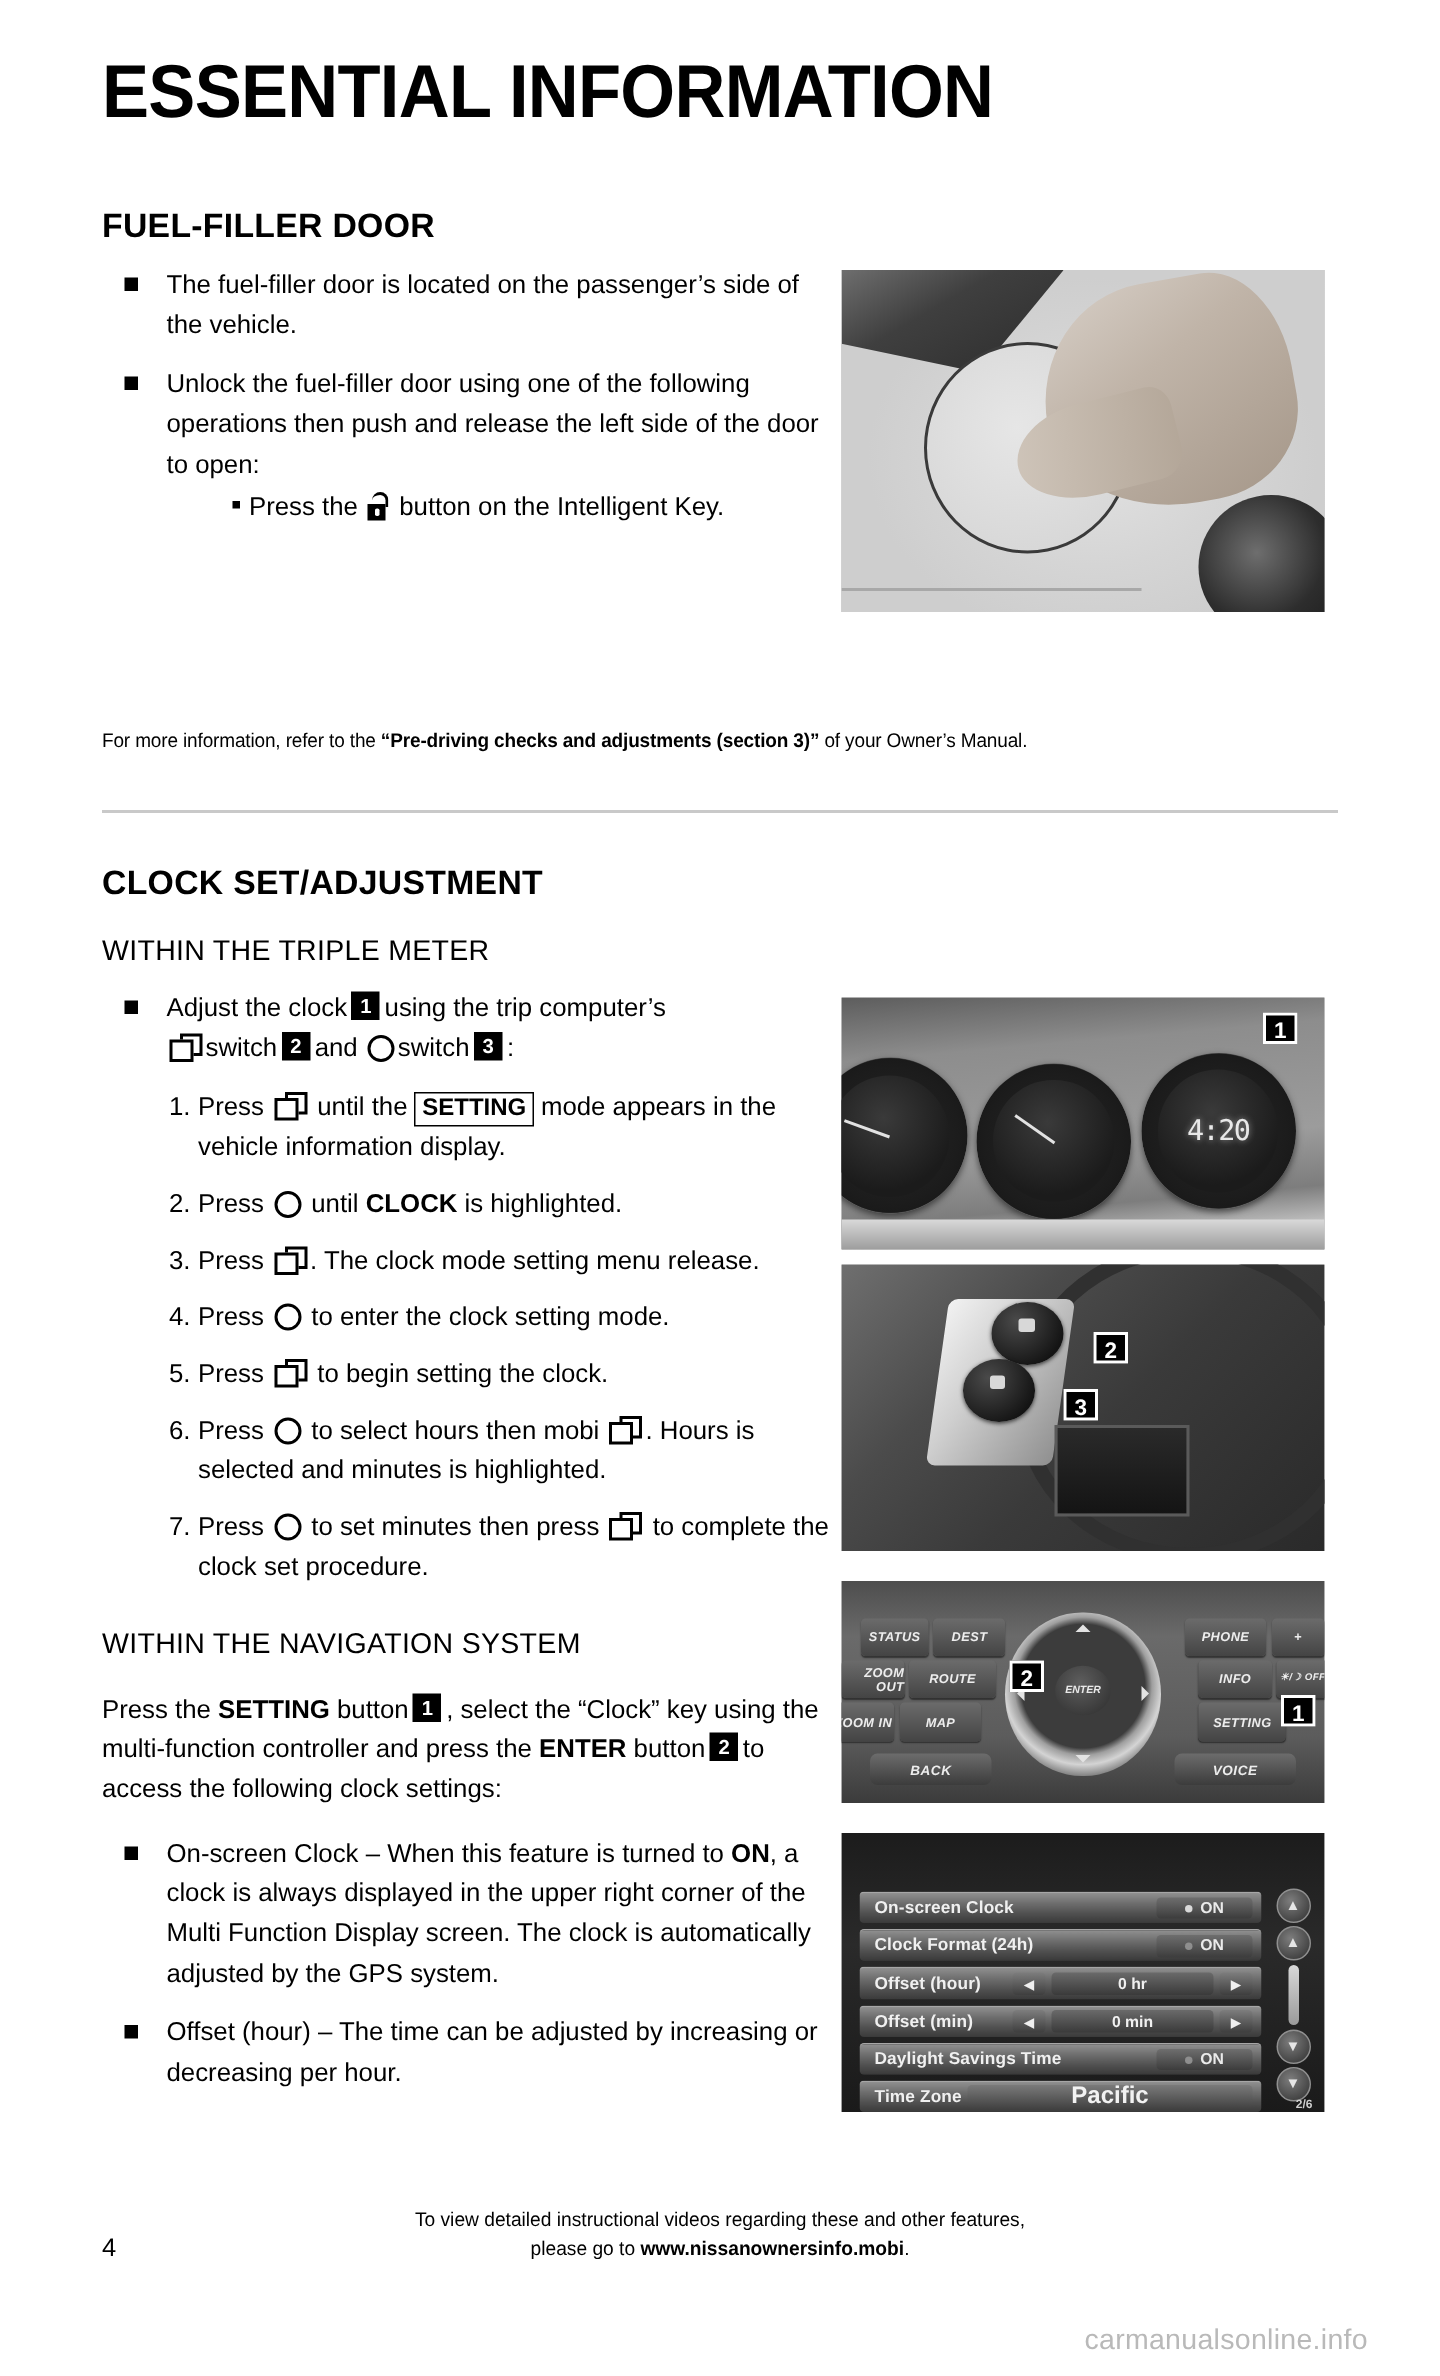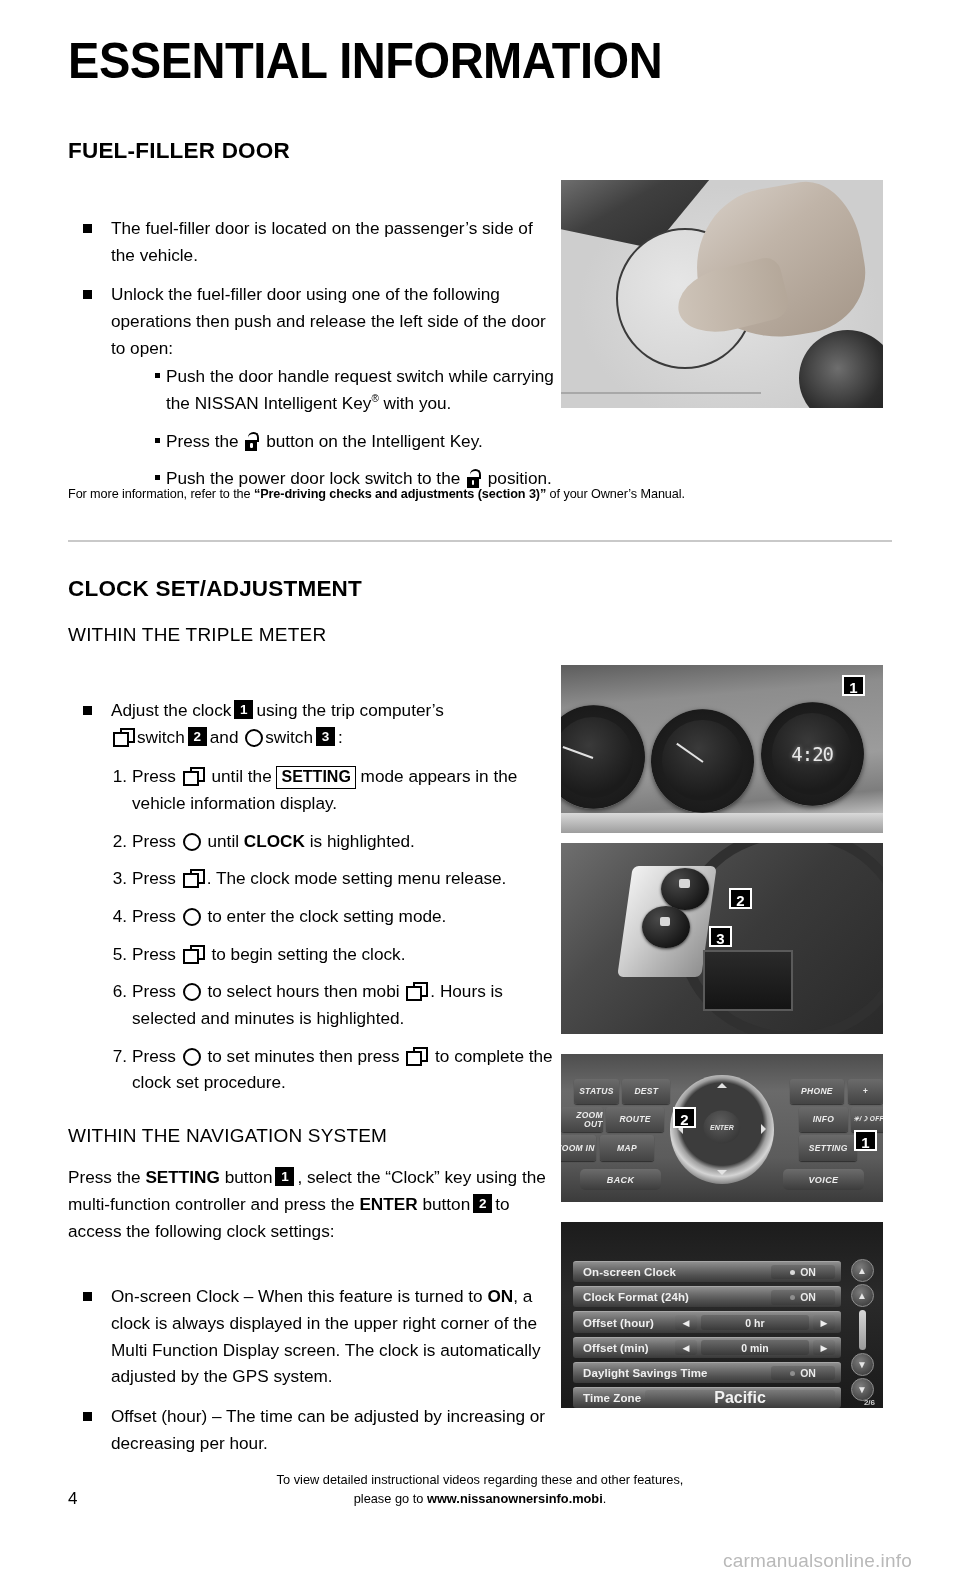--- a/index.html
+++ b/index.html
@@ -57,21 +57,21 @@
   .sec2-body {
     position: absolute;
     left: 68px;
     top: 658px;
     width: 492px;
     font-size: 17.2px;
     line-height: 1.55;
   }
 
   
-  ul.sq, ul.dot, ol.num { list-style: none; margin-top: 39px; }
+  ul.sq, ul.dot, ol.num { list-style: none; }
   li { position: relative; }
 
   ul.sq > li {
     padding-left: 43px;
     margin-bottom: 13px;
   }
   ul.sq > li::before {
     content: "";
     position: absolute;
     left: 15px;
@@ -573,27 +573,21 @@
 
   <div class="sec1-body">
     <ul class="sq">
       <li>
         <span>The fuel-filler door is located on the passenger’s side of the vehicle.</span>
       </li>
       <li>
         <span>Unlock the fuel-filler door using one of the following operations then push and release the left side of the door to open:</span>
         <ul class="dot">
           <li>
-            <span>Push the door handle request switch while carrying the NISSAN Intelligent Key</span><span class="reg">®</span><span> with you.</span>
-          </li>
-          <li>
             <span>Press the </span><span class="lock-icon"><span class="shackle"></span><span class="body"></span><span class="hole"></span></span><span> button on the Intelligent Key.</span>
-          </li>
-          <li>
-            <span>Push the power door lock switch to the </span><span class="lock-icon"><span class="shackle"></span><span class="body"></span><span class="hole"></span></span><span> position.</span>
           </li>
         </ul>
       </li>
     </ul>
   </div>
 
   <div class="footnote">
     <span>For more information, refer to the </span><b>“Pre-driving checks and adjustments (section 3)”</b><span> of your Owner’s Manual.</span>
   </div>
 
@@ -673,21 +667,21 @@
       </li>
     </ol>
 
     <div style="height:14px"></div>
     <div class="sub-title">WITHIN THE NAVIGATION SYSTEM</div>
 
     <div style="margin-top:14px">
       <span>Press the </span><b>SETTING</b><span> button</span><span class="callout">1</span><span>, select the “Clock” key using the multi-function controller and press the </span><b>ENTER</b><span> button</span><span class="callout">2</span><span>to access the following clock settings:</span>
     </div>
 
-    <ul class="sq" style="">
+    <ul class="sq" style="margin-top:16px">
       <li>
         <span>On-screen Clock – When this feature is turned to </span><b>ON</b><span>, a clock is always displayed in the upper right corner of the Multi Function Display screen. The clock is automatically adjusted by the GPS system.</span>
       </li>
       <li>
         <span>Offset (hour) – The time can be adjusted by increasing or decreasing per hour.</span>
       </li>
     </ul>
   </div>
 
   <div class="photo ph-meter">

